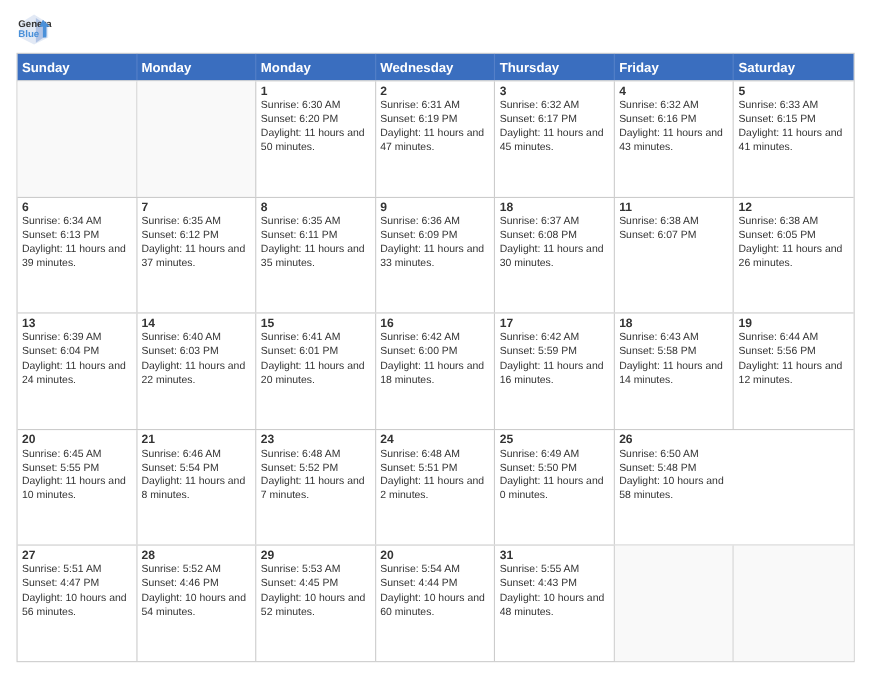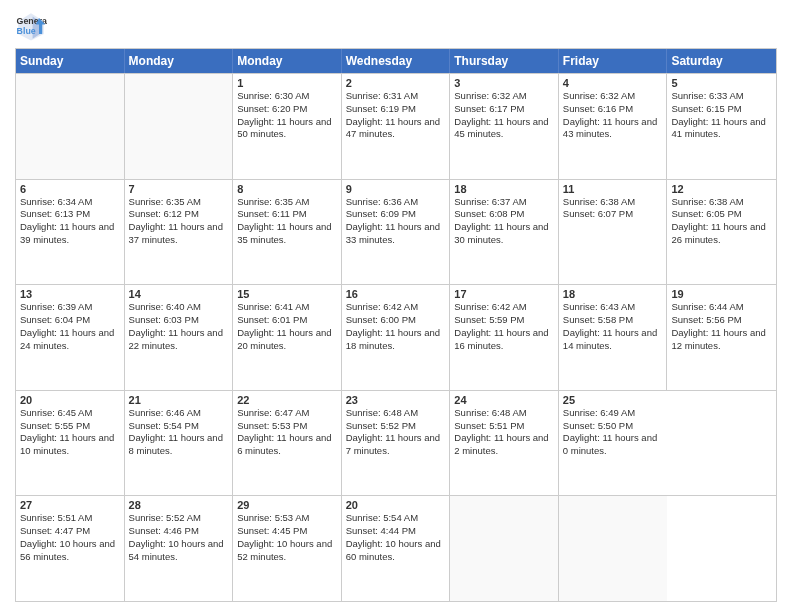--- a/index.html
+++ b/index.html
@@ -265,43 +265,43 @@
             <span class="cell-line">Sunset: 5:55 PM</span>
             <span class="cell-line">Daylight: 11 hours and 10 minutes.</span>
           </div>
           <div class="cal-cell">
             <span class="day-num">21</span>
             <span class="cell-line">Sunrise: 6:46 AM</span>
             <span class="cell-line">Sunset: 5:54 PM</span>
             <span class="cell-line">Daylight: 11 hours and 8 minutes.</span>
           </div>
           <div class="cal-cell">
-            <span class="day-num">22</span>
-            <span class="cell-line">Sunrise: 6:47 AM</span>
-            <span class="cell-line">Sunset: 5:53 PM</span>
-            <span class="cell-line">Daylight: 11 hours and 6 minutes.</span>
-          </div>
-          <div class="cal-cell">
             <span class="day-num">23</span>
             <span class="cell-line">Sunrise: 6:48 AM</span>
             <span class="cell-line">Sunset: 5:52 PM</span>
             <span class="cell-line">Daylight: 11 hours and 7 minutes.</span>
           </div>
           <div class="cal-cell">
             <span class="day-num">24</span>
             <span class="cell-line">Sunrise: 6:48 AM</span>
             <span class="cell-line">Sunset: 5:51 PM</span>
             <span class="cell-line">Daylight: 11 hours and 2 minutes.</span>
           </div>
           <div class="cal-cell">
             <span class="day-num">25</span>
             <span class="cell-line">Sunrise: 6:49 AM</span>
             <span class="cell-line">Sunset: 5:50 PM</span>
             <span class="cell-line">Daylight: 11 hours and 0 minutes.</span>
           </div>
+          <div class="cal-cell">
+            <span class="day-num">26</span>
+            <span class="cell-line">Sunrise: 6:50 AM</span>
+            <span class="cell-line">Sunset: 5:48 PM</span>
+            <span class="cell-line">Daylight: 10 hours and 58 minutes.</span>
+          </div>
         </div>
         <div class="cal-row">
           <div class="cal-cell">
             <span class="day-num">27</span>
             <span class="cell-line">Sunrise: 5:51 AM</span>
             <span class="cell-line">Sunset: 4:47 PM</span>
             <span class="cell-line">Daylight: 10 hours and 56 minutes.</span>
           </div>
           <div class="cal-cell">
             <span class="day-num">28</span>
@@ -313,19 +313,25 @@
             <span class="day-num">29</span>
             <span class="cell-line">Sunrise: 5:53 AM</span>
             <span class="cell-line">Sunset: 4:45 PM</span>
             <span class="cell-line">Daylight: 10 hours and 52 minutes.</span>
           </div>
           <div class="cal-cell">
             <span class="day-num">20</span>
             <span class="cell-line">Sunrise: 5:54 AM</span>
             <span class="cell-line">Sunset: 4:44 PM</span>
             <span class="cell-line">Daylight: 10 hours and 60 minutes.</span>
+          </div>
+          <div class="cal-cell">
+            <span class="day-num">31</span>
+            <span class="cell-line">Sunrise: 5:55 AM</span>
+            <span class="cell-line">Sunset: 4:43 PM</span>
+            <span class="cell-line">Daylight: 10 hours and 48 minutes.</span>
           </div>
           <div class="cal-cell empty"></div>
           <div class="cal-cell empty"></div>
         </div>
       </div>
   </div>
 </div>
 
 </body></html>

